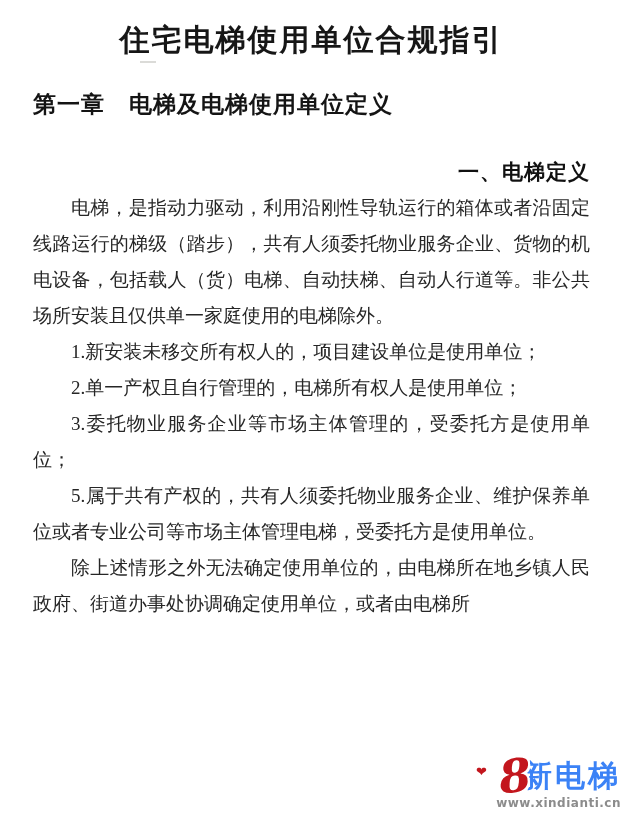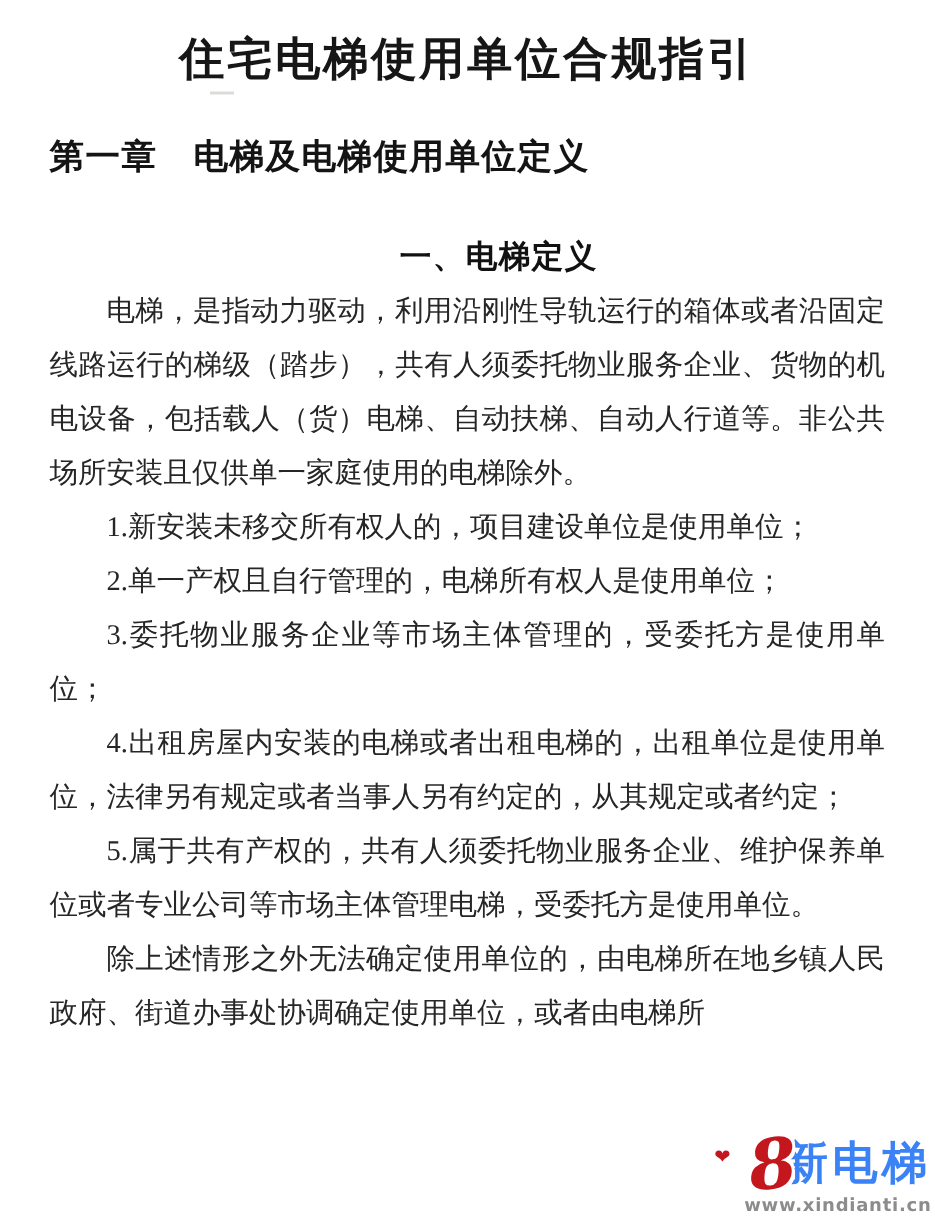--- a/index.html
+++ b/index.html
@@ -58,21 +58,21 @@
     text-justify: inter-ideograph;
   }
   .section-heading {
     margin: 0;
     font-size: 21px;
     line-height: 36px;
     font-weight: bold;
     text-indent: 2em;
     letter-spacing: 1px;
     color: #111111;
-    text-align: center;
+    text-align: right;
     font-family: "Liberation Sans", sans-serif;
   }
   .para {
     margin: 0;
     text-indent: 2em;
   }
   
   .watermark {
     position: absolute;
     right: 2px;
@@ -139,21 +139,20 @@
   <h1 class="doc-title">住宅电梯使用单位合规指引</h1>
   <div class="title-dash"></div>
   <h2 class="chapter-heading">第一章　电梯及电梯使用单位定义</h2>
 
   <div class="doc-body">
     <h3 class="section-heading">一、电梯定义</h3>
     <p class="para">电梯，是指动力驱动，利用沿刚性导轨运行的箱体或者沿固定线路运行的梯级（踏步），共有人须委托物业服务企业、货物的机电设备，包括载人（货）电梯、自动扶梯、自动人行道等。非公共场所安装且仅供单一家庭使用的电梯除外。</p>
     <p class="para">1.新安装未移交所有权人的，项目建设单位是使用单位；</p>
     <p class="para">2.单一产权且自行管理的，电梯所有权人是使用单位；</p>
     <p class="para">3.委托物业服务企业等市场主体管理的，受委托方是使用单位；</p>
-    <p class="para">4.出租房屋内安装的电梯或者出租电梯的，出租单位是使用单位，法律另有规定或者当事人另有约定的，从其规定或者约定；</p>
     <p class="para">5.属于共有产权的，共有人须委托物业服务企业、维护保养单位或者专业公司等市场主体管理电梯，受委托方是使用单位。</p>
     <p class="para">除上述情形之外无法确定使用单位的，由电梯所在地乡镇人民政府、街道办事处协调确定使用单位，或者由电梯所</p>
   </div>
 </div>
 
 <div class="watermark">
   <div class="wm-row">
     <span class="wm-mark wm-outline">8</span>
     <span class="wm-logo wm-outline">新电梯</span>
     <span class="wm-heart">❤</span>

